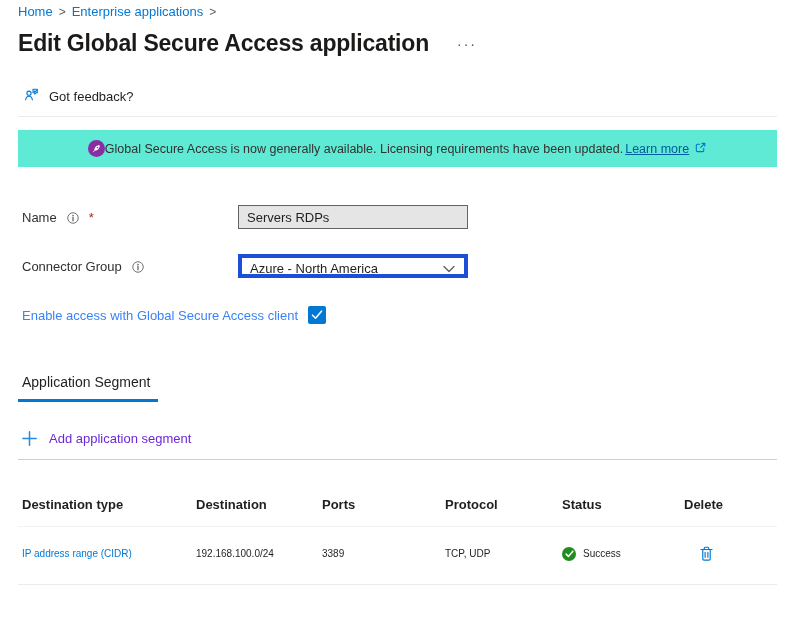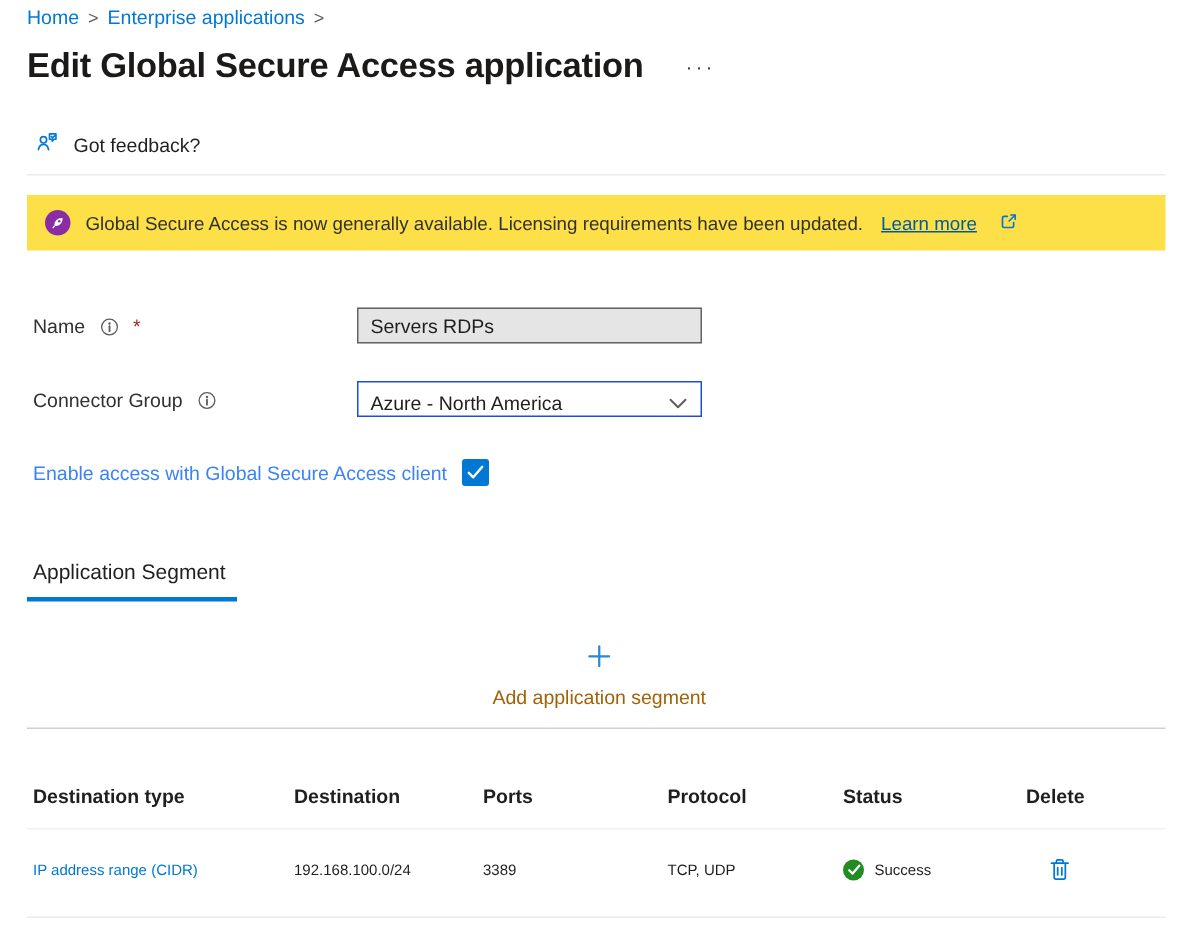--- a/index.html
+++ b/index.html
@@ -18,50 +18,50 @@
   
   .title-row{display:flex;align-items:center;margin-top:10px;}
   .page-title{font-size:23px;font-weight:700;color:#1b1a19;letter-spacing:-0.2px;}
   .more-actions{margin-left:26px;color:#4a4a4a;font-size:14px;letter-spacing:2px;line-height:10px;cursor:pointer;padding:4px 2px;}
 
   
   .command-bar{margin-top:24px;padding:6px 0 10px 6px;border-bottom:1px solid #edebe9;display:flex;align-items:flex-start;}
   .cmd-button{display:flex;align-items:center;gap:9px;font-size:13px;color:#201f1e;cursor:pointer;}
 
   
-  .banner{margin-top:13px;background:#fde047;display:flex;align-items:center;gap:10px;
-          padding:10px 12px;font-size:12.5px;color:#323130;}
+  .banner{margin-top:13px;background:#5eead4;display:flex;align-items:center;
+          padding:10px 12px;font-size:12.5px;color:#323130;justify-content:center;}
   .banner-icon{width:17px;height:17px;border-radius:50%;background:#8a2da5;flex:0 0 auto;
                display:flex;align-items:center;justify-content:center;}
   .banner-text{white-space:nowrap;}
   .banner-link{color:#005a9e;text-decoration:underline;cursor:pointer;margin-left:2px;}
   .ext-icon{margin-left:5px;vertical-align:-2px;cursor:pointer;}
 
   
   .form{margin-top:37px;padding-left:4px;}
   .form-row{display:flex;align-items:center;height:26px;margin-bottom:23px;}
   .label-group{width:216px;display:flex;align-items:flex-end;gap:9px;font-size:13px;color:#323130;}
   .required-star{color:#a4262c;font-size:13px;}
   .info-icon{display:inline-flex;cursor:pointer;}
   .text-input{width:212px;height:22px;border:1px solid #636363;background:#e5e5e5;font-family:inherit;
               font-size:13px;color:#201f1e;padding:0 8px;outline:none;}
-  .dropdown{width:230px;height:24px;border:1px solid #1d4ed8;background:#fff;display:flex;align-items:center;
+  .dropdown{width:230px;height:24px;border:4px solid #1d4ed8;background:#fff;display:flex;align-items:center;
             justify-content:space-between;padding:5px 9px 0 8px;font-size:13px;cursor:pointer;box-sizing:border-box;}
   .checkbox-row{display:flex;align-items:center;gap:10px;margin-top:27px;font-size:13px;color:#3b82f6;padding-left:0;}
   .checkbox{width:18px;height:18px;background:#0078d4;border-radius:2px;display:flex;align-items:center;
             justify-content:center;cursor:pointer;flex:0 0 auto;}
 
   
   .tab-strip{margin-top:49px;padding-left:0;}
   .tab{display:inline-block;font-size:14px;font-weight:400;color:#201f1e;padding:0 8px 9px 4px;
        border-bottom:3px solid #0078d4;cursor:pointer;}
 
   
   .add-segment-wrap{margin-top:29px;padding:0 0 13px 4px;border-bottom:1px solid #d2d0ce;}
-  .add-segment-btn{display:flex;align-items:center;gap:12px;font-size:13px;color:#a16207;cursor:pointer;flex-direction:column;}
+  .add-segment-btn{display:flex;align-items:center;gap:12px;font-size:13px;color:#6d28d9;cursor:pointer;}
 
   
   .seg-table{margin-top:29px;}
   .tr{display:grid;grid-template-columns:174px 126px 123px 117px 122px 1fr;align-items:center;}
   .th{font-size:13px;font-weight:700;color:#201f1e;padding:8px 4px 14px 4px;}
   .header-row{border-bottom:1px solid #f3f2f1;}
   .td{font-size:10px;color:#201f1e;padding:16px 4px 20px 4px;}
   .data-row{border-bottom:1px solid #edebe9;}
   .cell-link{color:#0078d4;text-decoration:none;cursor:pointer;}
   .status-cell{display:flex;align-items:center;gap:7px;}

